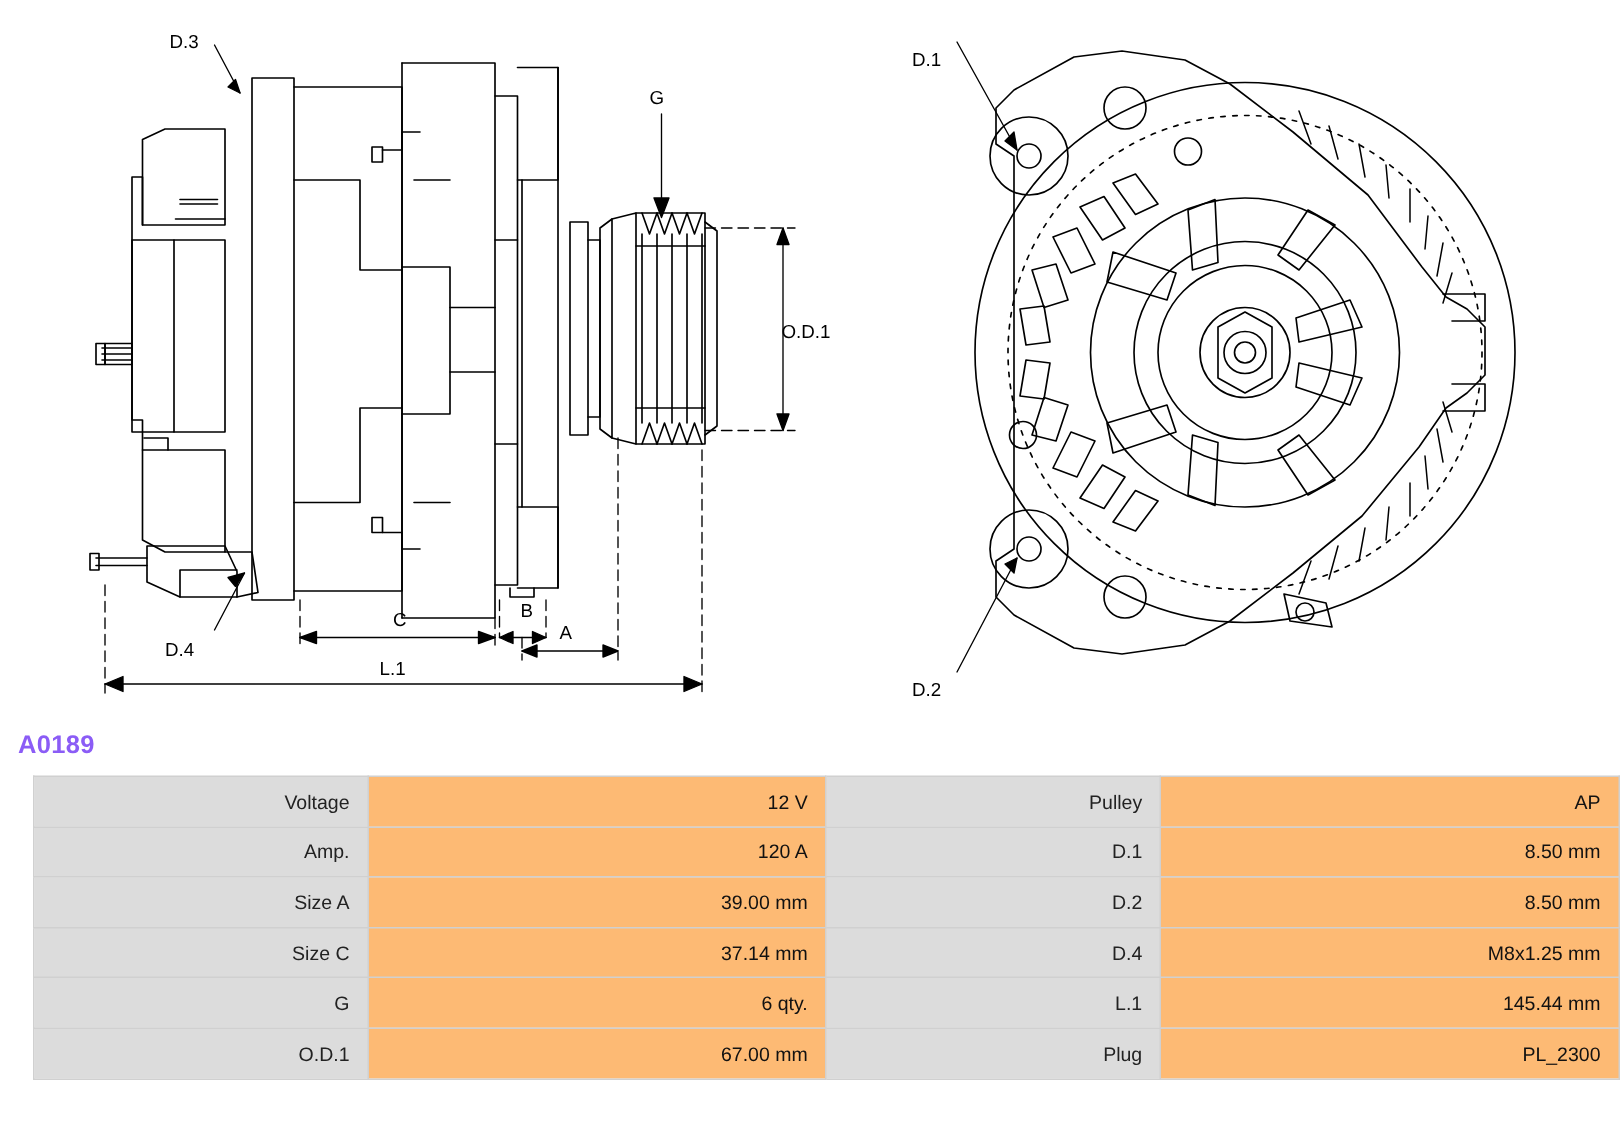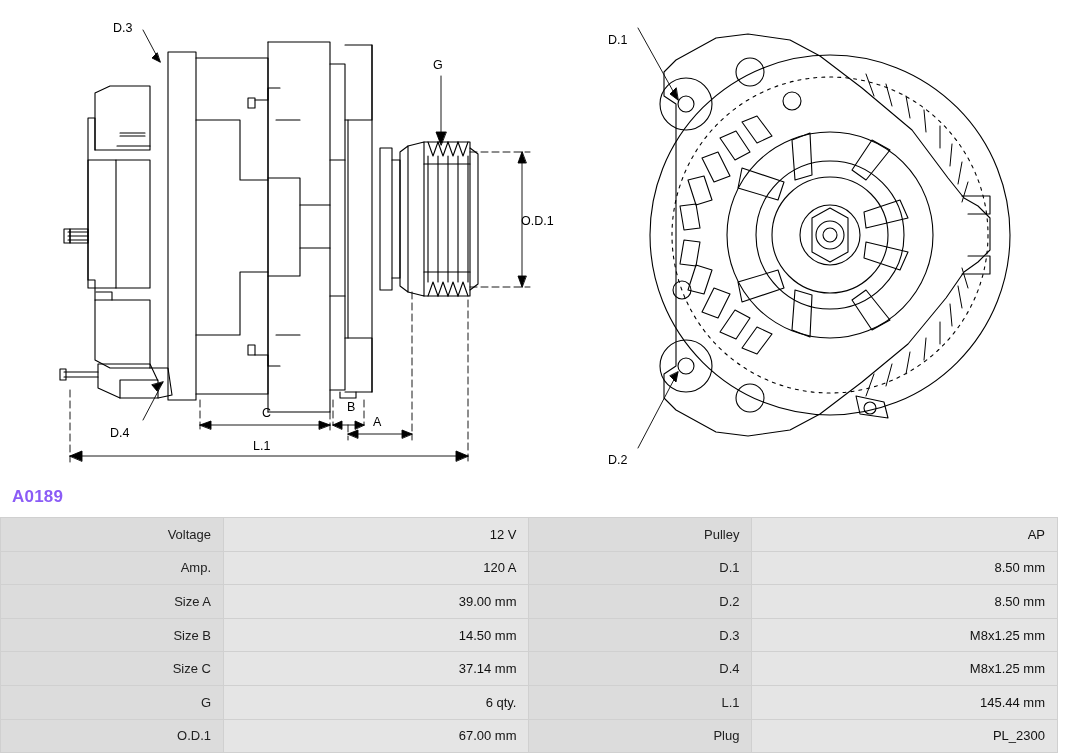--- a/index.html
+++ b/index.html
@@ -43,33 +43,33 @@
     left: 12px;
     top: 487px;
     font-size: 17px;
     font-weight: bold;
     color: #8b5cf6;
     letter-spacing: 0.2px;
   }
   
   .spec-table {
     position: absolute;
-    left: 0;
+    left: 22px;
     top: 517px;
     width: 1058px;
     border-collapse: collapse;
     table-layout: fixed;
   }
   .spec-table td {
     height: 32.6px;
     border: 1px solid #d0d0d0;
     font-size: 13px;
     padding: 0 12px;
     vertical-align: middle;
-    background: #e5e5e5;
+    background: #fdba74;
   }
   .spec-table td.label {
     background: #dcdcdc;
     text-align: right;
     color: #222;
   }
   .spec-table td.value {
     text-align: right;
     color: #111;
   }
@@ -301,26 +301,20 @@
         <td class="label">D.1</td>
         <td class="value">8.50 mm</td>
       </tr>
       <tr>
         <td class="label">Size A</td>
         <td class="value">39.00 mm</td>
         <td class="label">D.2</td>
         <td class="value">8.50 mm</td>
       </tr>
       <tr>
-        <td class="label">Size B</td>
-        <td class="value">14.50 mm</td>
-        <td class="label">D.3</td>
-        <td class="value">M8x1.25 mm</td>
-      </tr>
-      <tr>
         <td class="label">Size C</td>
         <td class="value">37.14 mm</td>
         <td class="label">D.4</td>
         <td class="value">M8x1.25 mm</td>
       </tr>
       <tr>
         <td class="label">G</td>
         <td class="value">6 qty.</td>
         <td class="label">L.1</td>
         <td class="value">145.44 mm</td>

